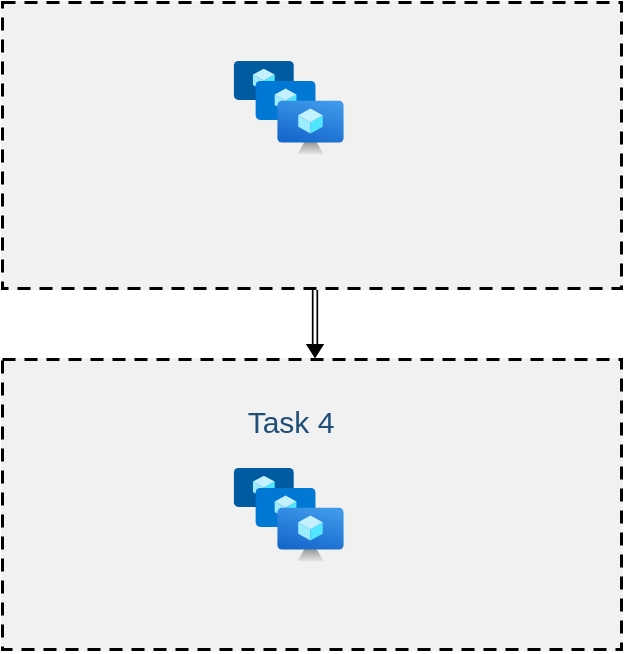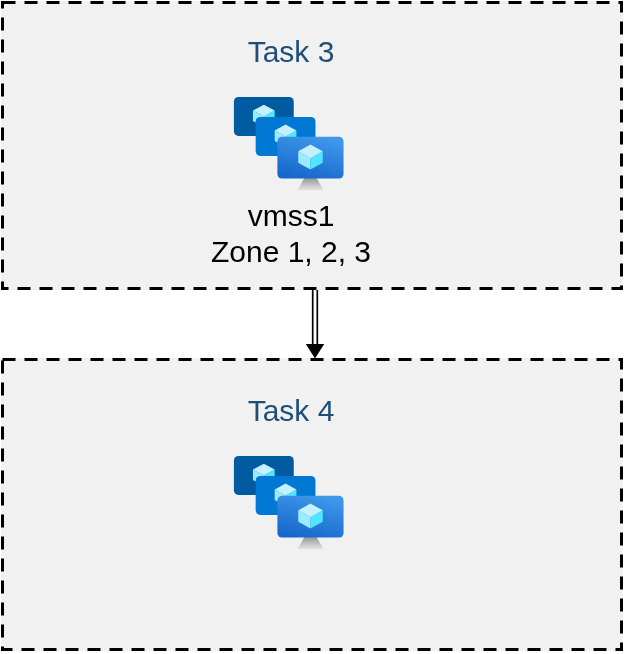--- a/index.html
+++ b/index.html
@@ -15,21 +15,21 @@
     left: 1px;
     width: 622px;
     background: var(--box-background, #F1F1F1);
     box-sizing: border-box;
     display: flex;
     flex-direction: column;
     align-items: center;
     padding-right: 42px; 
   }
   .box1 { top: 1px;   height: 289px; padding-top: 33px; }
-  .box2 { top: 358px; height: 293px; padding-top: 35px; }
+  .box2 { top: 358px; height: 293px; padding-top: 47px; }
   .box-border {
     position: absolute;
     left: 0; top: 0;
     width: 100%; height: 100%;
     pointer-events: none;
   }
   .box-border rect {
     fill: none;
     stroke: var(--box-border, #000000);
     stroke-width: 3;
@@ -110,28 +110,23 @@
       <polygon class="cube-right" points="99,61 85.5,68.5 85.5,81 99,73.5"></polygon>
       <polygon class="cube-top" points="85.5,53.5 99,61 85.5,68.5 72,61"></polygon>
     </symbol>
   </defs>
 </svg>
 
 <section class="task-box box1">
   <svg class="box-border" viewBox="0 0 622 289" preserveAspectRatio="none">
       <rect x="1.5" y="1.5" width="619" height="286"></rect>
     </svg>
-  <h2 class="task-title">Task 3</h2>
   <svg class="vmss-icon" viewBox="0 0 128 108">
     <use href="#vmss"></use>
   </svg>
-  <div class="task-lines">
-    <div class="task-line">vmss1</div>
-    <div class="task-line">Zone 1, 2, 3</div>
-  </div>
 </section>
 
 <svg class="flow-arrow" viewBox="0 0 24 69">
   <line x1="9.7" y1="0" x2="9.7" y2="55.5"></line>
   <line x1="14.3" y1="0" x2="14.3" y2="55.5"></line>
   <polygon points="2.8,54 21.2,54 12,68.5"></polygon>
 </svg>
 
 <section class="task-box box2">
   <svg class="box-border" viewBox="0 0 622 293" preserveAspectRatio="none">

